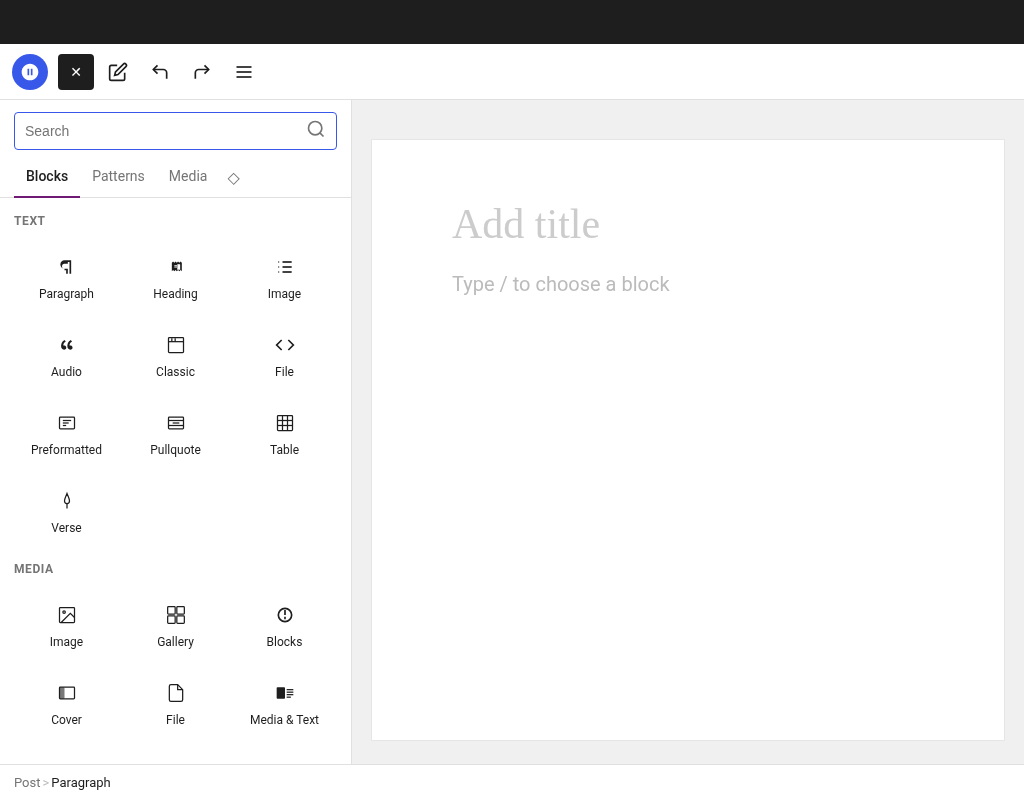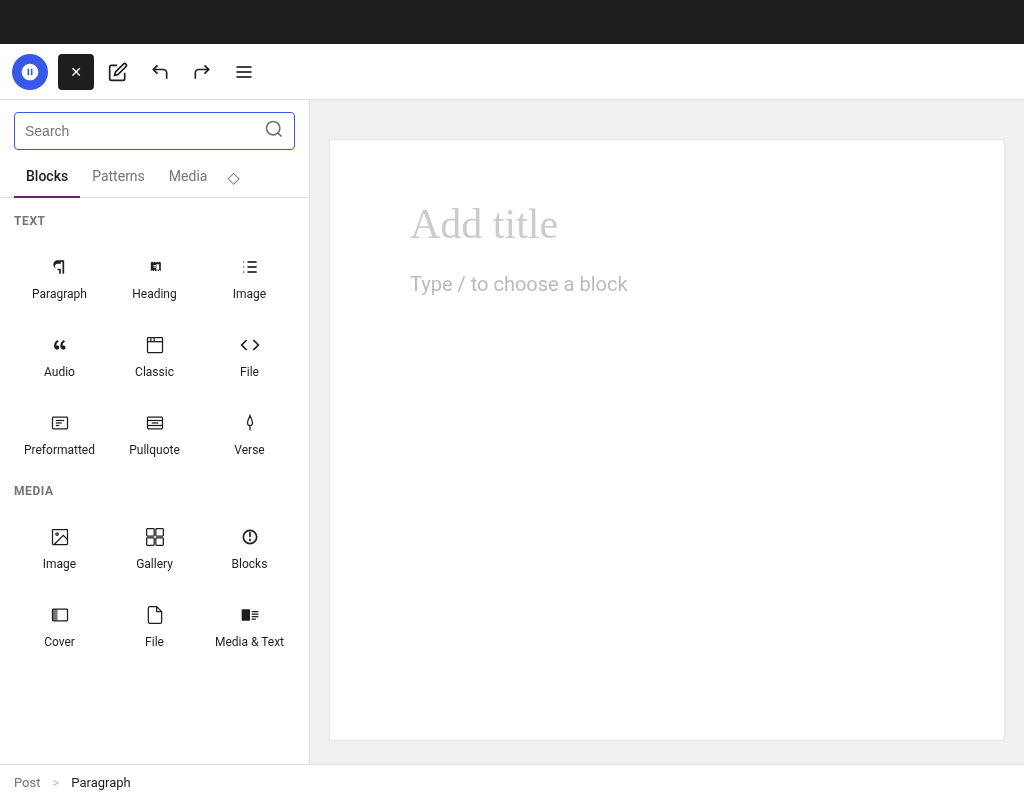--- a/index.html
+++ b/index.html
@@ -61,21 +61,21 @@
     }
 
     
     .main-layout {
       display: flex;
       height: calc(800px - 44px - 56px - 36px);
     }
 
     
     .sidebar {
-      width: 310px;
+      width: 352px;
       background: #fff;
       border-right: 1px solid #e0e0e0;
       display: flex;
       flex-direction: column;
       overflow: hidden;
     }
 
     .search-area {
       padding: 12px 14px 0;
     }
@@ -225,21 +225,21 @@
     
     .bottom-bar {
       background: #fff;
       height: 36px;
       border-top: 1px solid #e0e0e0;
       display: flex;
       align-items: center;
       padding: 0 14px;
       font-size: 13px;
       color: #757575;
-      gap: 12px;
+      gap: 2px;
     }
 
     .breadcrumb-link {
       cursor: pointer;
       color: #757575;
     }
 
     .breadcrumb-sep { color: #bbb; }
     .breadcrumb-current { color: #1e1e1e; }
 
@@ -396,20 +396,32 @@
               <svg viewBox="0 0 24 24" fill="none" stroke="currentColor" stroke-width="1.5" width="22" height="22">
                 <rect x="3" y="5" width="18" height="14" rx="1"></rect>
                 <line x1="3" y1="9" x2="21" y2="9"></line>
                 <line x1="3" y1="15" x2="21" y2="15"></line>
                 <line x1="8" y1="12" x2="16" y2="12"></line>
               </svg>
             </div>
             <span class="block-label">Pullquote</span>
           </div>
 
+          <div class="block-item">
+            <div class="block-icon">
+              <svg viewBox="0 0 24 24" fill="none" stroke="currentColor" stroke-width="1.5" width="22" height="22">
+                <rect x="3" y="3" width="18" height="18" rx="1"></rect>
+                <line x1="3" y1="9" x2="21" y2="9"></line>
+                <line x1="3" y1="15" x2="21" y2="15"></line>
+                <line x1="9" y1="3" x2="9" y2="21"></line>
+                <line x1="15" y1="3" x2="15" y2="21"></line>
+              </svg>
+            </div>
+            <span class="block-label">Table</span>
+          </div>
 
           <div class="block-item">
             <div class="block-icon">
               <svg viewBox="0 0 24 24" fill="none" stroke="currentColor" stroke-width="1.5" width="22" height="22">
                 <path d="M12 3c-1.5 4-3 6-3 9a3 3 0 0 0 6 0c0-3-1.5-5-3-9z"></path>
                 <line x1="12" y1="15" x2="12" y2="21"></line>
               </svg>
             </div>
             <span class="block-label">Verse</span>
           </div>

